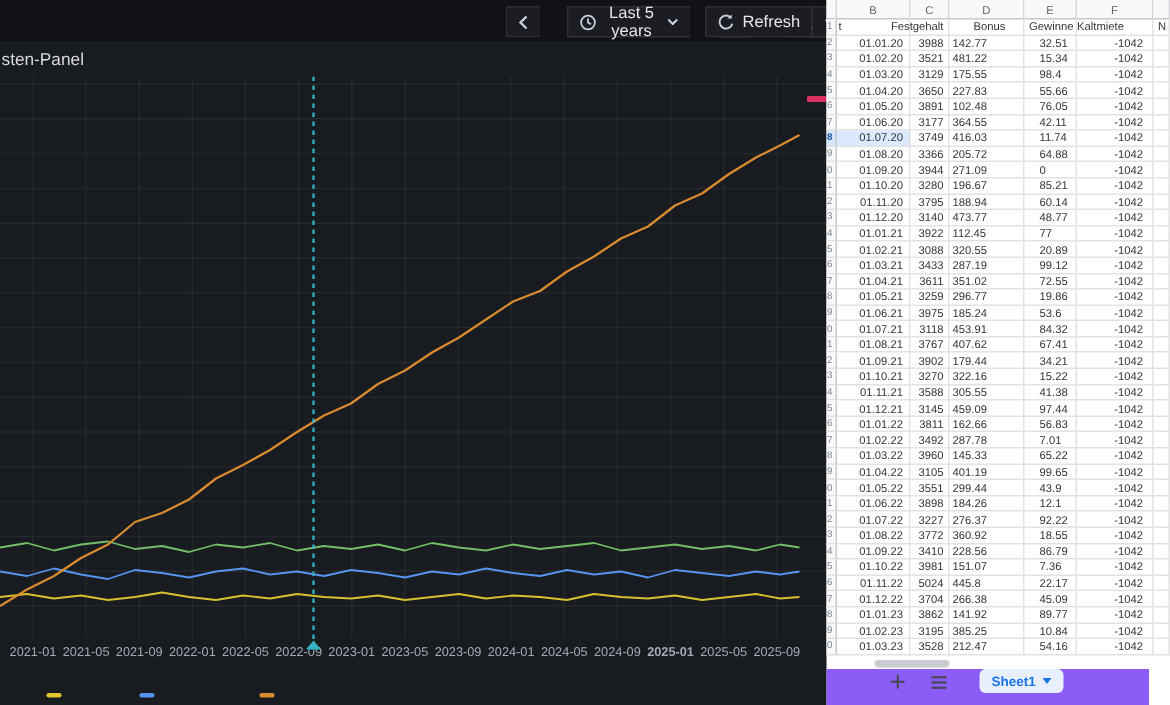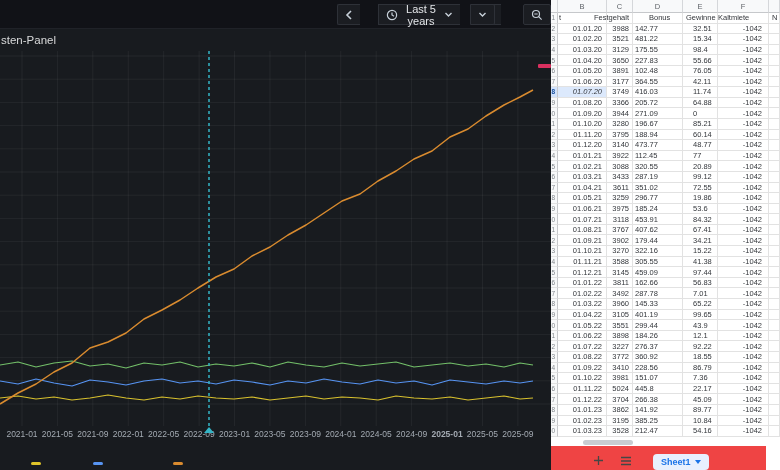--- a/index.html
+++ b/index.html
@@ -46,24 +46,24 @@
   .c2{justify-content:flex-end;padding-right:3px;}
   .c3{justify-content:flex-start;padding-left:2px;}
   .c4{justify-content:flex-start;padding-left:10px;}
   .c5{justify-content:flex-end;padding-right:6px;}
   .c6{justify-content:flex-start;padding-left:3px;}
   .hdr .c1{justify-content:flex-start;padding-left:1px;}
   .hdr .c2{overflow:visible;z-index:2;}
   .hdr .c3{padding-left:16px;}
   .hdr .c4{padding-left:3px;}
   .active-gutter{background:#d2e3fc !important;color:#19509e !important;font-weight:bold;}
-  .active-cell{background:#dce9fc;font-style:italic;}
+  .active-cell{background:#dce9fc;}
   .scroll-thumb{position:absolute;left:32px;top:440px;width:50px;height:5px;background:#c9ccd1;border-radius:3px;cursor:pointer;}
-  .bottom-bar{position:absolute;left:0;top:446px;width:215px;height:24px;background:#ef4444;
-              display:flex;align-items:flex-end;}
+  .bottom-bar{position:absolute;left:0;top:446px;width:215px;height:24px;background:#8b5cf6;
+              display:flex;align-items:flex-start;}
   .bb-btn{background:none;border:none;padding:0;margin:0;cursor:pointer;display:flex;align-items:center;justify-content:center;width:18px;height:18px;}
   .bb-plus{margin-left:38px;}
   .bb-menu{margin-left:10px;}
   .sheet-tab{margin-left:18px;display:flex;align-items:center;gap:4px;background:#e8f0fe;border-radius:4px;
              padding:3px 8px;cursor:pointer;}
   .sheet-tab-label{font-size:9px;font-weight:bold;color:#1a73e8;}
   .tab-caret{width:0;height:0;border-left:3.5px solid transparent;border-right:3.5px solid transparent;border-top:4px solid #1a73e8;}
 </style>
 </head>
 <body>
@@ -105,20 +105,29 @@
         <button class="gbtn solo">
           <span>
             <svg width="12" height="12" viewBox="0 0 12 12">
                 <circle cx="5" cy="5" r="3.5" fill="none" stroke="#c7d0d9" stroke-width="1.2"></circle>
                 <path d="M7.7 7.7 L10.6 10.6 M3.3 5 H6.7" fill="none" stroke="#c7d0d9" stroke-width="1.2"></path>
               </svg>
           </span>
         </button>
       </div>
       <div class="btn-group bg-right">
+        <button class="gbtn">
+          <span>
+            <svg width="12" height="12" viewBox="0 0 12 12">
+                <path d="M10.2 6.8 A4.3 4.3 0 1 1 9.4 3" fill="none" stroke="#c7d0d9" stroke-width="1.3"></path>
+                <path d="M9.8 0.6 L9.8 3.4 L7 3.4 Z" fill="#c7d0d9"></path>
+              </svg>
+          </span>
+          <span>Refresh</span>
+        </button>
         <button class="gbtn">
           <span>
             <svg width="9" height="7" viewBox="0 0 9 7">
                 <path d="M1.5 2 L4.5 5 L7.5 2" fill="none" stroke="#c7d0d9" stroke-width="1.4"></path>
               </svg>
           </span>
         </button>
       </div>
     </div>
 

